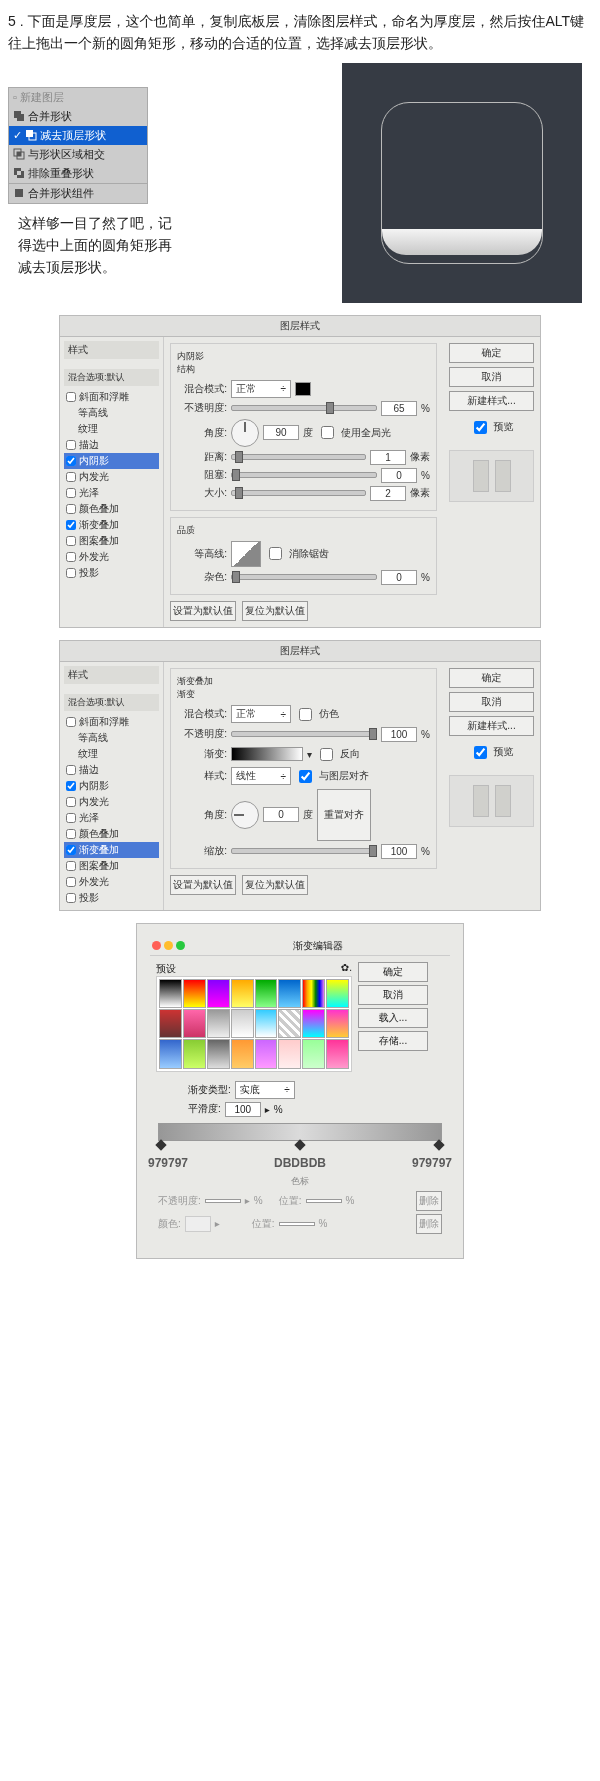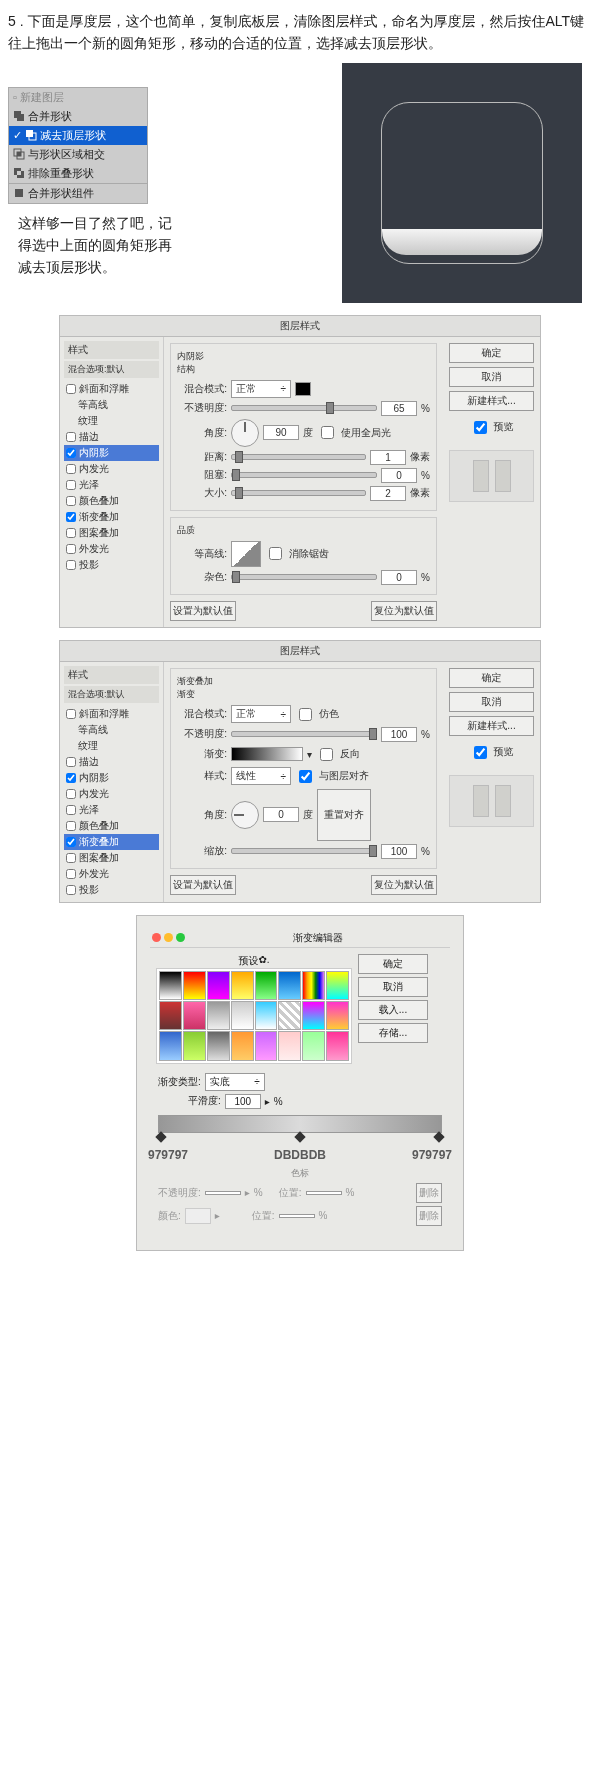--- a/index.html
+++ b/index.html
@@ -12,39 +12,39 @@
 .menu svg{width:12px;height:12px}
 .dark{background:#363B44;display:flex;align-items:center;justify-content:center}
 .dark.frame1{width:240px;height:240px;margin-left:auto;margin-right:10px}
 .rr-outline{width:160px;height:160px;border:1px solid #bbb;border-radius:28px;position:relative}
 .rr-outline::after{content:"";position:absolute;left:0;right:0;bottom:8px;height:26px;background:linear-gradient(#f4f4f4,#c7c7c7);border-radius:0 0 24px 24px}
 .side-note{width:160px;font-size:14px;line-height:1.6;margin-left:10px}
 .panel{background:#e9e9e6;border:1px solid #bbb;margin:12px auto;width:480px;font-size:10px;color:#333}
 .panel .title{background:#e0e0de;text-align:center;padding:3px;border-bottom:1px solid #bbb}
 .panel-body{display:flex}
 .leftcol{width:95px;border-right:1px solid #ccc;padding:4px}
-.leftcol .hdr{background:#dcdcd8;padding:2px 4px;margin-bottom:2px}
+.leftcol .hdr{background:#dcdcd8;padding:2px 4px;margin-bottom:10px}
 .leftcol .sub{background:#dcdcd8;padding:2px 4px;font-size:9px;margin-bottom:3px}
 .chk{display:flex;align-items:center;gap:3px;padding:1px 2px}
 .chk.sel{background:#4a7ad6;color:#fff}
 .chk input{margin:0;width:10px;height:10px}
 .midcol{flex:1;padding:6px}
 .grp{border:1px solid #ccc;padding:6px;margin-bottom:6px}
 .grp .gh{font-size:9px;margin-bottom:4px}
 .frow{display:flex;align-items:center;gap:4px;margin:3px 0;font-size:10px}
 .frow label{width:50px;text-align:right}
 .sel-box{border:1px solid #999;background:#fff;padding:1px 4px;min-width:50px;display:flex;justify-content:space-between;align-items:center}
 .num{border:1px solid #999;background:#fff;width:30px;padding:1px 2px;text-align:center}
 .slider{height:4px;background:#ccc;border:1px solid #999;flex:1;position:relative;border-radius:2px}
 .slider::after{content:"";position:absolute;width:6px;height:10px;background:#888;border:1px solid #555;top:-4px;left:var(--p,0%)}
 .dial{width:26px;height:26px;border:1px solid #999;border-radius:50%;background:#f4f4f4;position:relative}
 .dial::after{content:"";position:absolute;width:2px;height:10px;background:#666;left:12px;top:2px}
 .rightcol{width:85px;padding:6px;display:flex;flex-direction:column;gap:4px}
 .btn{border:1px solid #999;background:#f0f0ee;text-align:center;padding:2px;font-size:10px}
-.btn-row{display:flex;gap:6px;justify-content:space-between}
+.btn-row{display:flex;gap:6px;justify-content:flex-start}
 .prev-box{border:1px solid #ccc;height:50px;margin-top:6px;display:flex;align-items:center;justify-content:center;gap:6px;background:#e0e0de}
 .prev-box div{width:14px;height:30px;background:#d0d0cc;border:1px solid #bbb}
 .grad-sw{width:70px;height:12px;background:linear-gradient(90deg,#000,#fff);border:1px solid #999}
 .ge-panel{background:#e9e9e6;border:1px solid #bbb;margin:12px auto;width:300px;font-size:10px;padding:13px;position:relative}
 .ge-panel .tbar{display:flex;align-items:center;padding:2px;gap:3px;border-bottom:1px solid #ccc}
 .tdot{width:9px;height:9px;border-radius:50%}
 .ge-body{display:flex;padding:6px;gap:6px}
 .presets{border:1px solid #ccc;width:190px;height:90px;display:grid;grid-template-columns:repeat(8,1fr);grid-auto-rows:1fr;gap:1px;padding:2px;background:#fff}
 .sw{border:1px solid #aaa}
 .ge-right{display:flex;flex-direction:column;gap:3px;width:70px}
@@ -374,21 +374,21 @@
 
 <div class="ge-panel">
 <div class="tbar">
  <div class="tdot" style="background:#ff5f56"></div>
  <div class="tdot" style="background:#ffbd2e"></div>
  <div class="tdot" style="background:#27c93f"></div>
  <div style="flex:1;text-align:center">渐变编辑器</div>
 </div>
 <div class="ge-body">
  <div>
-  <div style="display:flex;justify-content:center">
+  <div style="display:flex;justify-content:space-between">
             <span>预设</span>
             <span>✿.</span>
           </div>
   <div class="presets">
    <div class="sw" style="background:linear-gradient(#000,#fff)"></div>
             <div class="sw" style="background:linear-gradient(#f00,#ff0)"></div>
             <div class="sw" style="background:linear-gradient(#80f,#f0f)"></div>
             <div class="sw" style="background:linear-gradient(#fa0,#ff6)"></div>
             <div class="sw" style="background:linear-gradient(#0a0,#8f8)"></div>
             <div class="sw" style="background:linear-gradient(#06c,#6cf)"></div>
@@ -413,21 +413,21 @@
   </div>
  </div>
  <div class="ge-right">
   <div class="btn">确定</div>
   <div class="btn">取消</div>
   <div class="btn">载入...</div>
   <div class="btn">存储...</div>
  </div>
 </div>
 <div class="ge-lower">
- <div class="frow" style="">
+ <div class="frow" style="margin-left:30px">
           <span>渐变类型:</span>
           <div class="sel-box">
             <span>实底</span>
             <span>÷</span>
           </div>
         </div>
  <div class="frow" style="margin-left:30px">
           <span>平滑度:</span>
           <div class="num">100</div>
           <span>▸</span>

